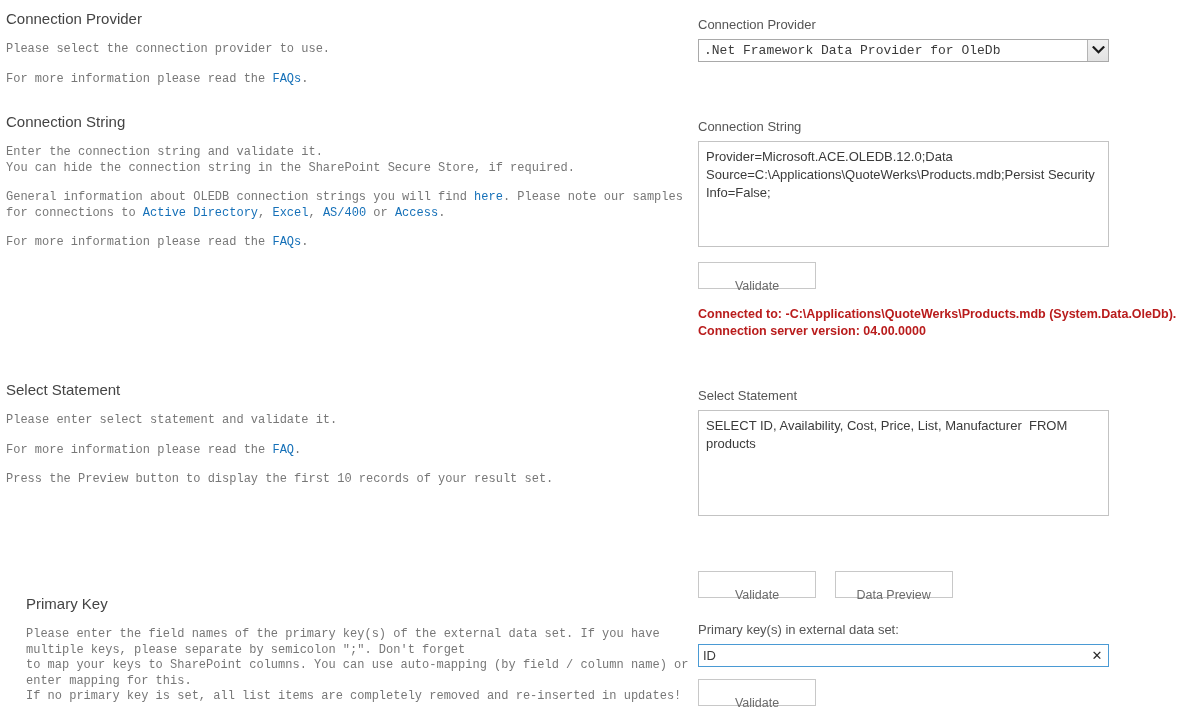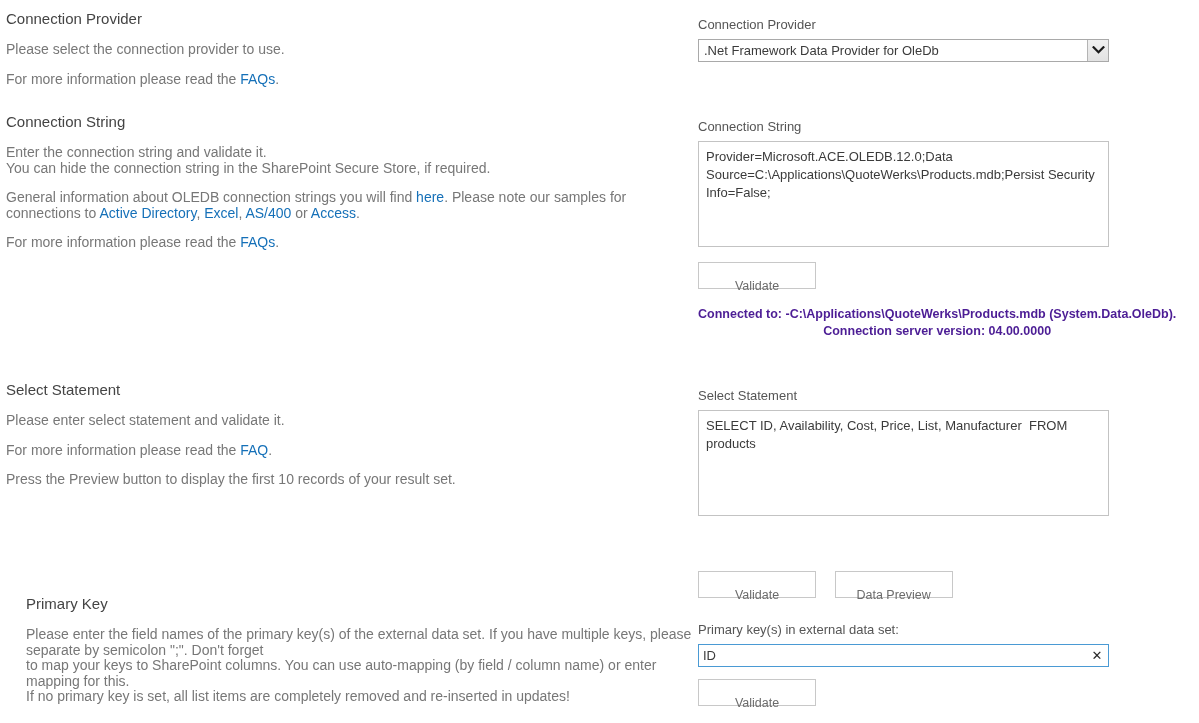--- a/index.html
+++ b/index.html
@@ -26,24 +26,25 @@
     width: 680px;
   }
   .sec-title {
     font-size: 15px;
     color: #444444;
     line-height: 18px;
     margin: 0 0 14px 0;
     font-weight: 400;
   }
   .para {
-    font-size: 14px;
+    font-size: 12px;
     color: #777777;
     line-height: 15.5px;
     margin: 0 0 14px 0;
+    font-family: Liberation Mono, monospace;
   }
   .para.tight { margin-bottom: 0; }
   a.lnk {
     color: #1570b8;
     text-decoration: none;
   }
 
   
   .right-col {
     position: absolute;
@@ -68,20 +69,21 @@
   .select-value {
     position: absolute;
     left: 5px;
     top: 0;
     right: 24px;
     line-height: 21px;
     font-size: 13px;
     color: #3b3b3b;
     white-space: nowrap;
     overflow: hidden;
+    font-family: Liberation Mono, monospace;
   }
   .select-arrow {
     position: absolute;
     right: 0px;
     top: 0px;
     width: 21px;
     height: 21px;
     background: linear-gradient(#f0f0f0, #e2e2e2);
     border-left: 1px solid #b4b4b4;
     box-sizing: border-box;
@@ -122,26 +124,25 @@
     color: #6b6b6b;
     font-size: 12.5px;
     font-family: "Liberation Sans", sans-serif;
     box-sizing: border-box;
     cursor: pointer;
     padding: 11px;
   }
 
   
   .status-green {
-    color: #4c1d95;
+    color: #b91c1c;
     font-weight: bold;
     font-size: 12.5px;
     line-height: 17px;
     white-space: nowrap;
-    text-align: center;
   }
 
   
   .pk-input-wrap {
     position: relative;
     width: 411px;
     height: 23px;
     border: 1px solid #4a9ad4;
     background: #ffffff;
     box-sizing: border-box;

